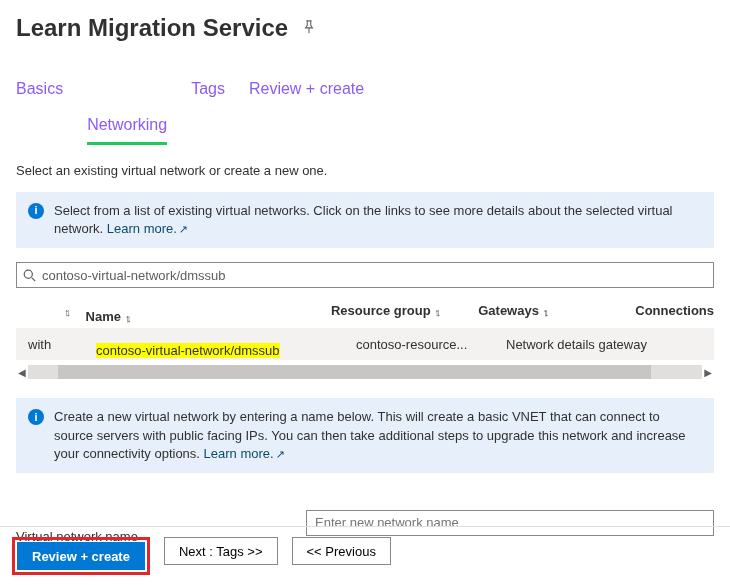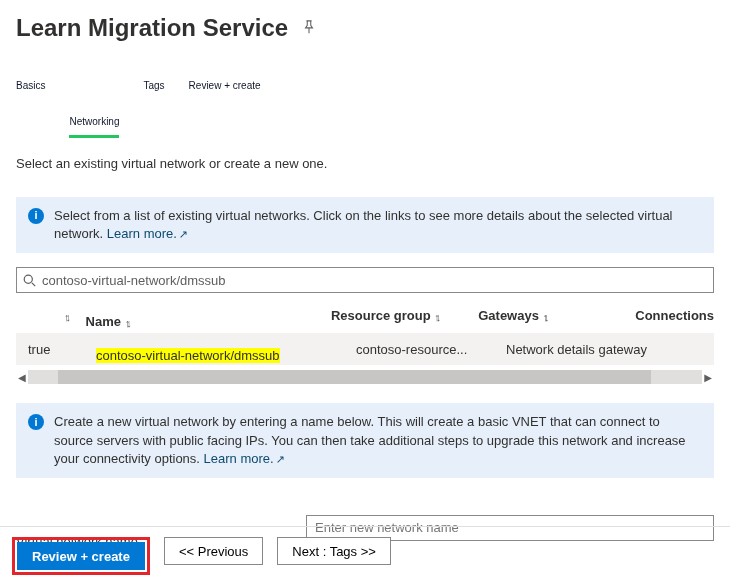--- a/index.html
+++ b/index.html
@@ -30,36 +30,36 @@
     font-size: 14px;
   }
   .tabs {
     display: flex;
     gap: 24px;
     padding: 22px 16px 0 16px;
     border-bottom: none;
   }
   .tab {
     padding: 6px 0 8px 0;
-    font-size: 10px;
-    color: #0f172a;
+    font-size: 16px;
+    color: #8b5cf6;
     cursor: pointer;
   }
   .tab.active {
     border-bottom: 3px solid #22c55e;
     font-weight: 400;
     margin-top: 36px;
   }
   .body-section {
     padding: 18px 16px 0 16px;
   }
   .intro {
     font-size: 13px;
     color: #323130;
-    margin-bottom: 26px;
+    margin-bottom: 14px;
   }
   .info-box {
     background: #e7f0fa;
     padding: 10px 14px 10px 12px;
     display: flex;
     gap: 10px;
     font-size: 13px;
     line-height: 1.4;
     color: #323130;
     margin: 0 16px 14px 16px;
@@ -243,21 +243,21 @@
 
 <div class="table-wrap">
   <div class="thead">
     <div class="col-sel"><span class="sort-arrows">↑↓</span></div>
     <div class="col-name"><span>Name</span> <span class="sort-arrows">↑↓</span></div>
     <div class="col-rg"><span>Resource group</span> <span class="sort-arrows">↑↓</span></div>
     <div class="col-gw"><span>Gateways</span> <span class="sort-arrows">↑↓</span></div>
     <div class="col-conn"><span>Connections</span></div>
   </div>
   <div class="trow">
-    <div class="col-sel">true</div>
+    <div class="col-sel">with</div>
     <div class="col-name"><span class="hl">contoso-virtual-network/dmssub</span></div>
     <div class="col-rg">contoso-resource...</div>
     <div class="col-gw">Network details gateway</div>
   </div>
 </div>
 
 <div class="hscroll">
   <span class="arrow">◀</span>
   <div class="track">
       <div class="thumb"></div>
@@ -279,15 +279,15 @@
 
 <div class="field-row">
   <div class="field-label">Virtual network name</div>
   <input class="field-input" type="text" placeholder="Enter new network name" style="">
 </div>
 
 <div class="footer">
   <div class="highlight-red">
     <button class="btn btn-primary">Review + create</button>
   </div>
+  <button class="btn">Next : Tags &gt;&gt;</button>
   <button class="btn">&lt;&lt; Previous</button>
-  <button class="btn">Next : Tags &gt;&gt;</button>
 </div>
 
 </body></html>

